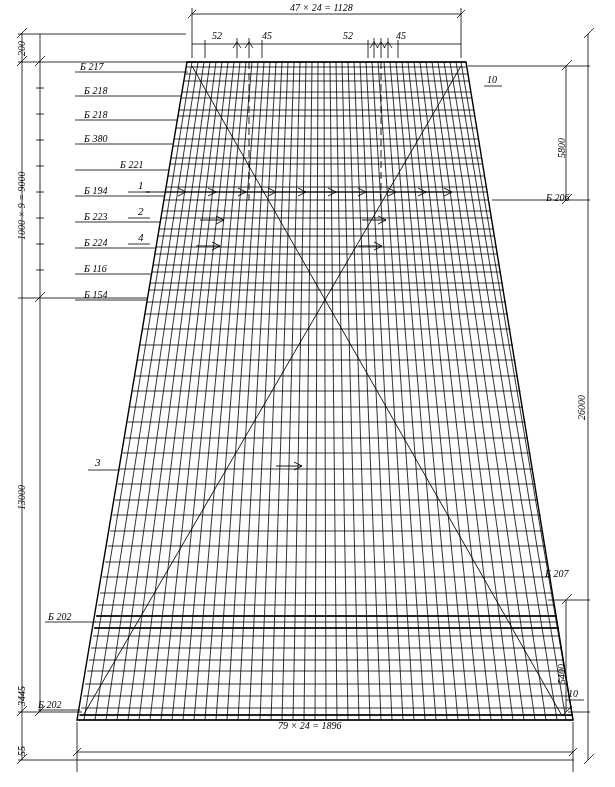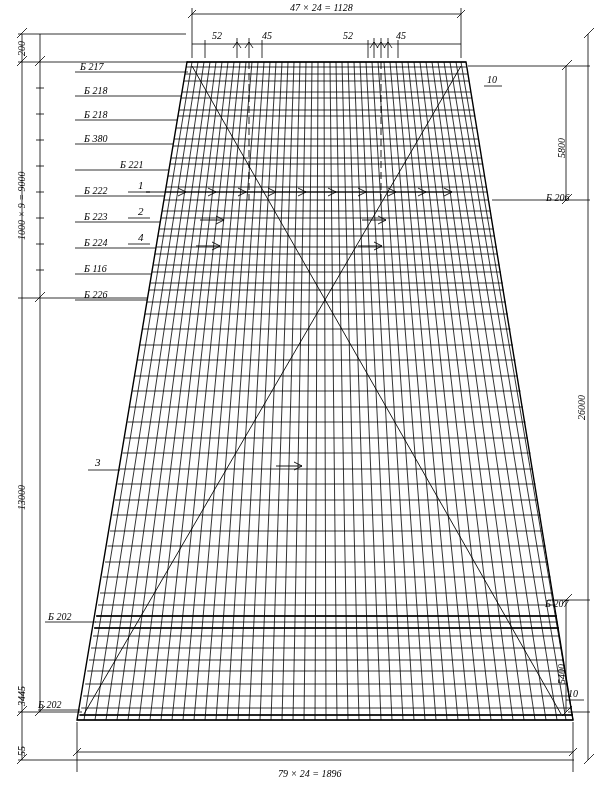--- a/index.html
+++ b/index.html
@@ -285,48 +285,48 @@
 
     </g>
   </svg>
 
   <div class="lbl" style="left:263px;top:2px;margin-left:27px;">47 × 24 = 1128</div>
   <div class="lbl" style="left:212px;top:30px;">52</div>
   <div class="lbl" style="left:262px;top:30px;">45</div>
   <div class="lbl" style="left:343px;top:30px;">52</div>
   <div class="lbl" style="left:396px;top:30px;">45</div>
 
-  <div class="lbl" style="left:278px;top:768px;">79 × 24 = 1896</div>
+  <div class="lbl" style="left:278px;top:720px;">79 × 24 = 1896</div>
 
   <div class="lbl vert" style="left:16px;top:56px;transform:rotate(-90deg);">200</div>
   <div class="lbl vert" style="left:16px;top:240px;transform:rotate(-90deg);">1000 × 9 = 9000</div>
   <div class="lbl vert" style="left:16px;top:510px;transform:rotate(-90deg);">13000</div>
   <div class="lbl vert" style="left:16px;top:706px;transform:rotate(-90deg);">3445</div>
   <div class="lbl vert" style="left:16px;top:756px;transform:rotate(-90deg);">55</div>
 
   <div class="lbl vert" style="left:576px;top:420px;transform:rotate(-90deg);">26000</div>
   <div class="lbl vert" style="left:556px;top:158px;transform:rotate(-90deg);">5800</div>
   <div class="lbl vert" style="left:556px;top:684px;transform:rotate(-90deg);">5400</div>
   <div class="lbl" style="left:487px;top:74px;">10</div>
   <div class="lbl" style="left:568px;top:688px;">10</div>
 
   <div class="lbl u" style="left:80px;top:61px;">Б 217</div>
   <div class="lbl u" style="left:84px;top:85px;">Б 218</div>
   <div class="lbl u" style="left:84px;top:109px;">Б 218</div>
   <div class="lbl u" style="left:84px;top:133px;">Б 380</div>
   <div class="lbl u" style="left:73px;top:159px;margin-left:47px;">Б 221</div>
-  <div class="lbl u" style="left:84px;top:185px;">Б 222</div>
+  <div class="lbl u" style="left:84px;top:185px;">Б 194</div>
   <div class="lbl u" style="left:84px;top:211px;">Б 223</div>
   <div class="lbl u" style="left:84px;top:237px;text-align:center;">Б 224</div>
   <div class="lbl u" style="left:84px;top:263px;">Б 116</div>
-  <div class="lbl u" style="left:84px;top:289px;">Б 226</div>
+  <div class="lbl u" style="left:84px;top:289px;">Б 154</div>
   <div class="lbl u" style="left:48px;top:611px;">Б 202</div>
   <div class="lbl u" style="left:38px;top:699px;">Б 202</div>
 
   <div class="lbl u" style="left:518px;top:192px;margin-left:28px;">Б 206</div>
-  <div class="lbl u" style="left:545px;top:598px;">Б 207</div>
+  <div class="lbl u" style="left:545px;top:568px;">Б 207</div>
 
   <div class="lbl" style="left:138px;top:180px;font-size:11px;">1</div>
   <div class="lbl" style="left:138px;top:206px;font-size:11px;">2</div>
   <div class="lbl" style="left:138px;top:232px;font-size:11px;">4</div>
   <div class="lbl" style="left:95px;top:457px;font-size:11px;">3</div>
 
 </div>
 
 </body></html>

